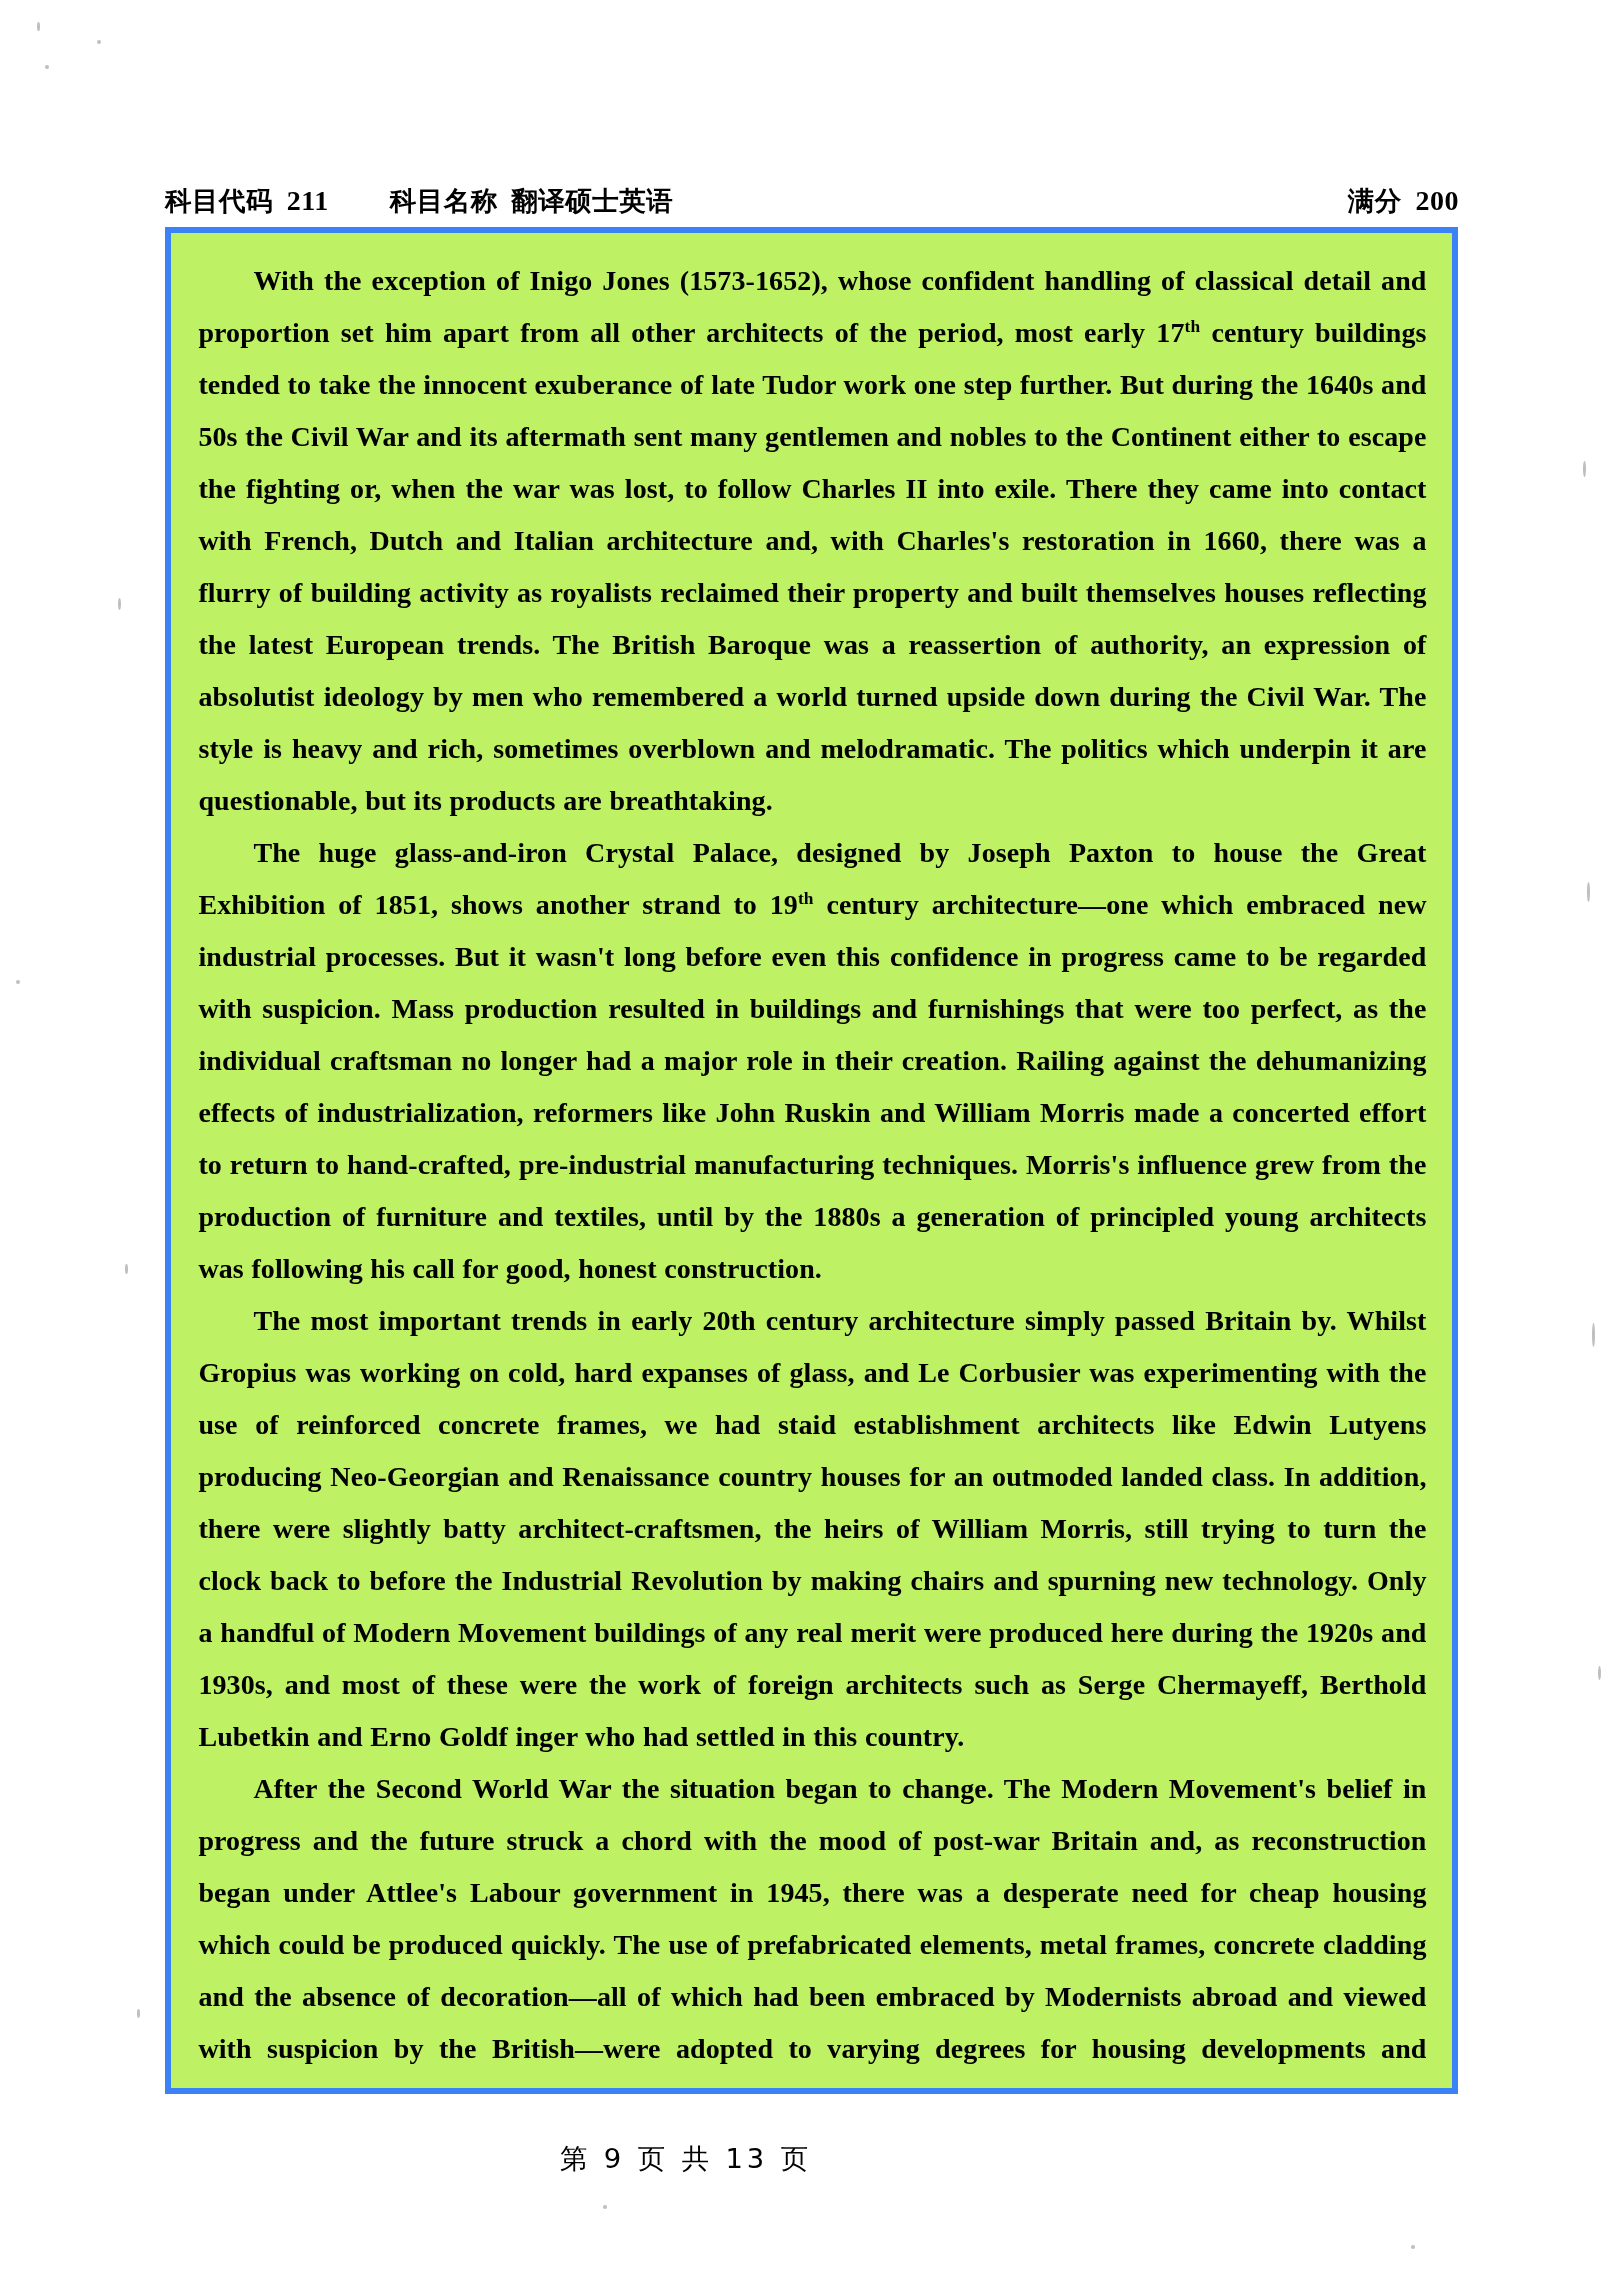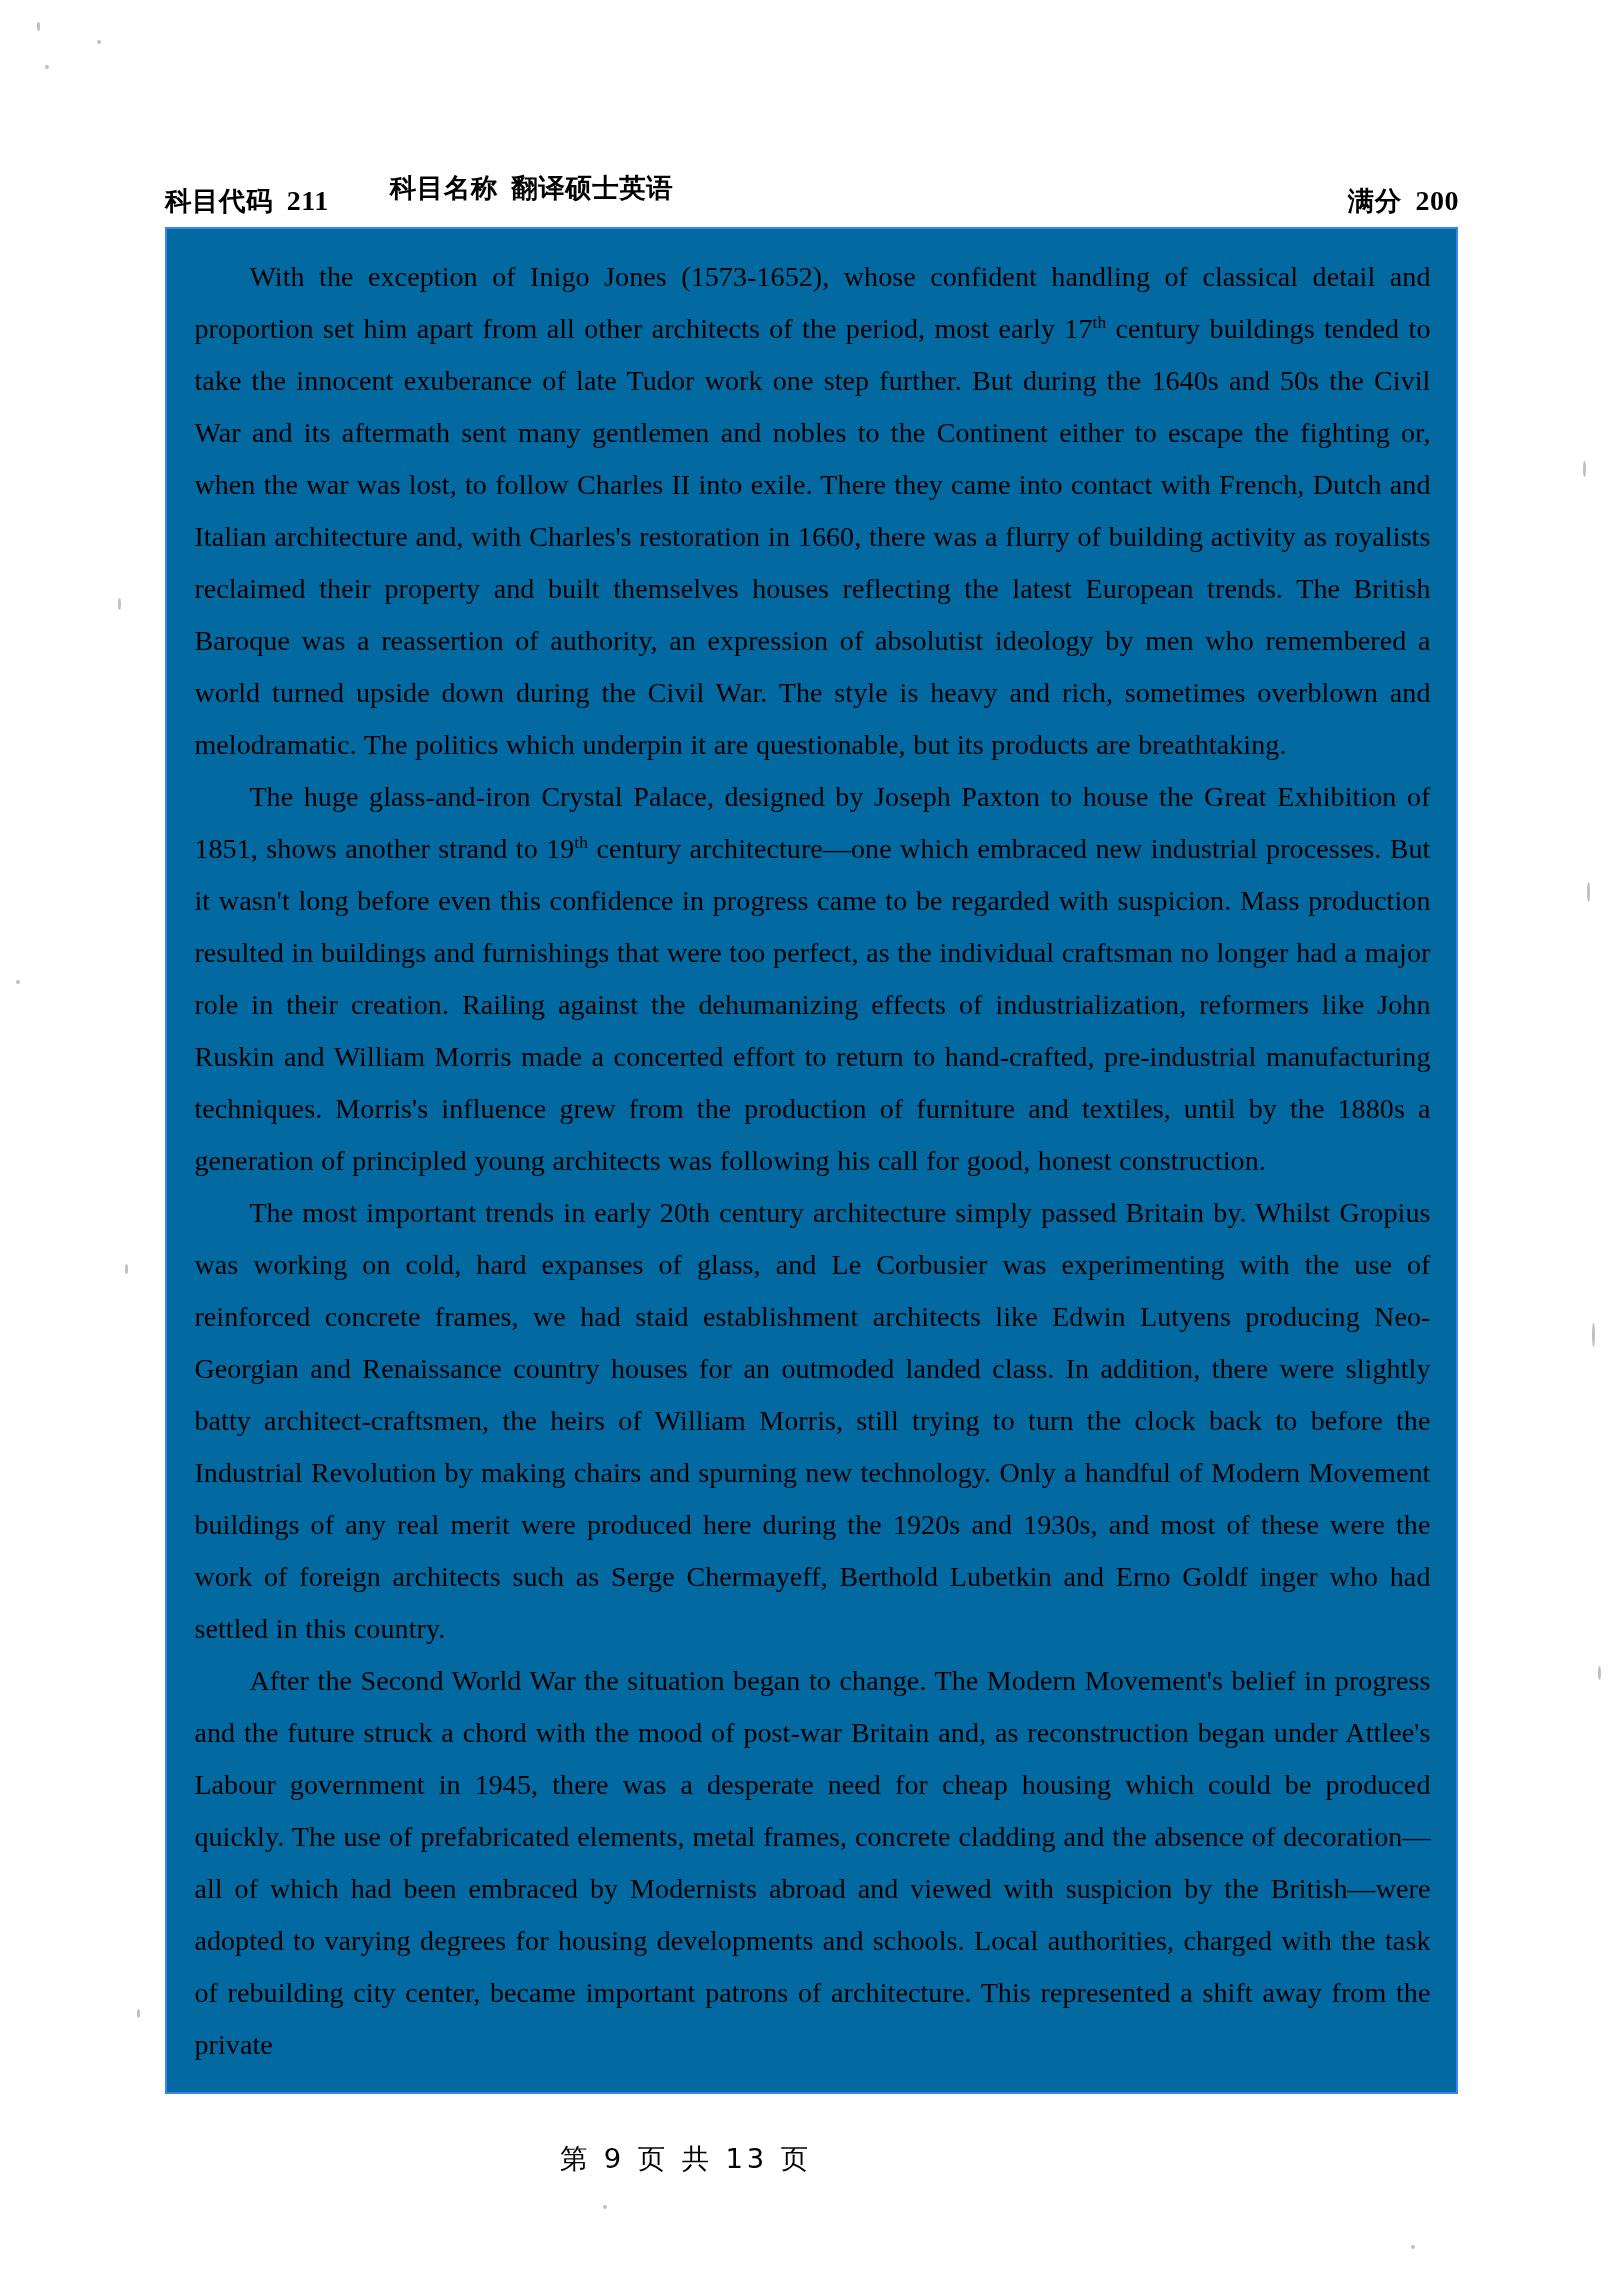--- a/index.html
+++ b/index.html
@@ -29,21 +29,21 @@
     opacity: .55;
   }
 
   
   .exam-header {
     position: absolute;
     left: 165px;
     top: 157px;
     width: 1294px;
     display: flex;
-    align-items: center;
+    align-items: flex-end;
     font-weight: bold;
     font-size: 28px;
     letter-spacing: 0.5px;
   }
   .hdr-label {
     font-family: "DejaVu Sans", "Liberation Sans", sans-serif;
     font-weight: bold;
     font-size: 26.5px;
   }
   .hdr-value {
@@ -56,24 +56,25 @@
   .hdr-gap-a { width: 61px; }
   .hdr-spacer { flex: 1 1 auto; }
 
   
   .passage-box {
     position: absolute;
     left: 165px;
     top: 227px;
     width: 1293px;      
     height: 1867px;     
-    border: 2px solid #3b82f6;
+    border: 6px solid #3b82f6;
     box-sizing: border-box;
-    background: #0369a1;
+    background: #bef264;
     overflow: hidden;
+    font-weight: bold;
   }
   .passage-inner {
     padding: 21.6px 25.5px 0 27.4px;
   }
   p.para {
     margin: 0;
     text-indent: 55px;
     text-align: justify;
     text-justify: inter-word;
     font-size: 28px;

